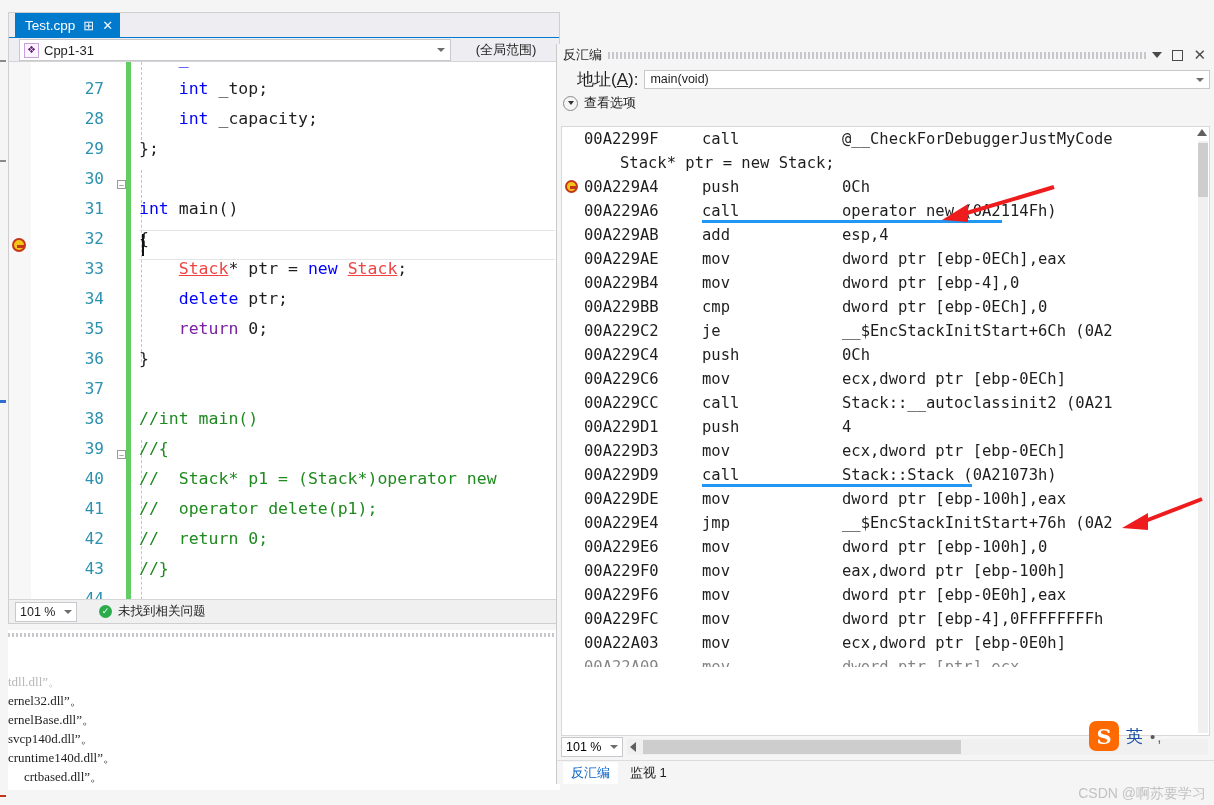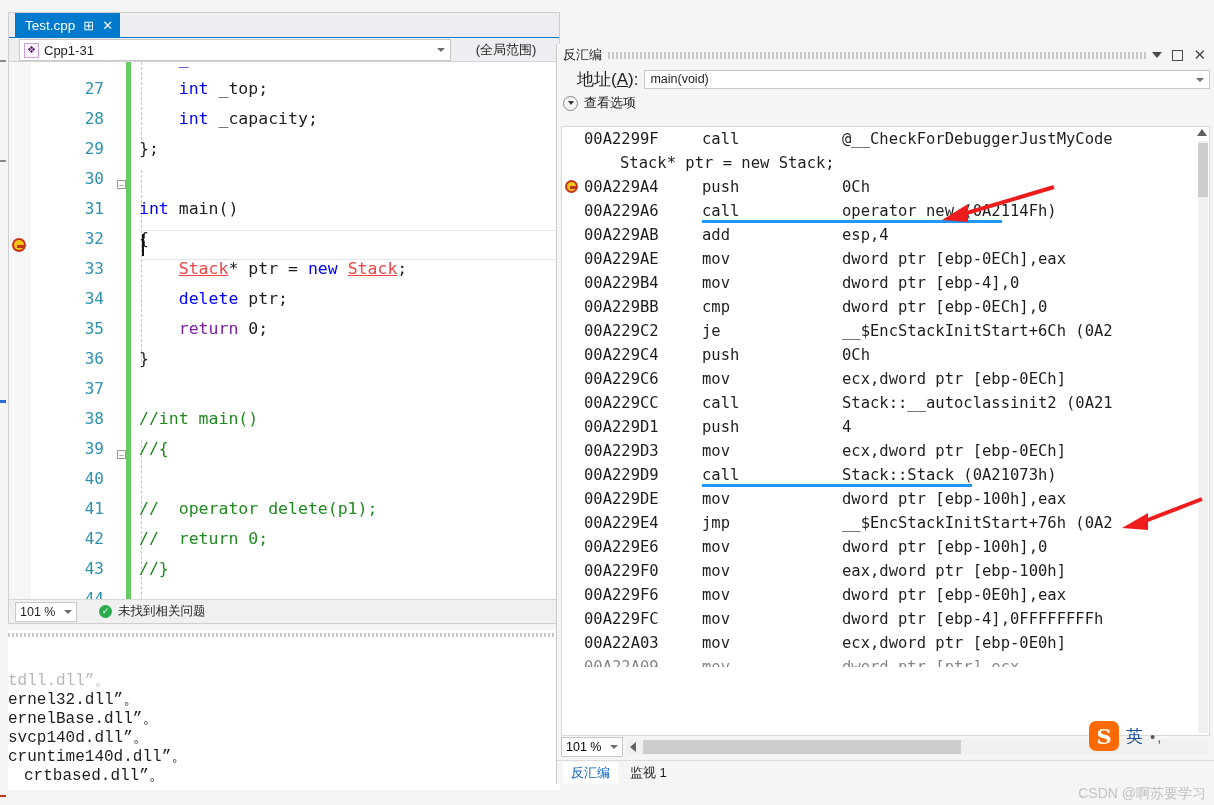--- a/index.html
+++ b/index.html
@@ -97,21 +97,21 @@
   #out-gripper { position:absolute; left:0; top:0; width:100%; height:10px;
       background-image: repeating-linear-gradient(90deg,#c8c8cc 0 2px,transparent 2px 4px);
       background-size: 4px 4px; background-repeat: repeat-x; background-position: 0 3px; }
   #out-toolbar { position:absolute; left:0; top:12px; width:100%; height:28px; background:#f5f5f5;
       display:flex; align-items:center; gap:0px;margin-top:46px; }
   #out-combo { width: 62px; height:20px; margin-left: 2px; background:#fff; border:1px solid #c9c9cd; position:relative; }
   .tb-sep { width:1px; height:18px; background:#d0d0d0; margin:0 7px; }
   .tb-btn { width:24px;height:22px;display:flex;align-items:center;justify-content:center; }
   #out-text {
     position:absolute; left: 0; top: 42px; right: 0; bottom: 0; background:#fff;
-    font-family: Liberation Mono, monospace; font-size: 16px; color: #1e1e1e;
+    font-family: Liberation Serif, serif; font-size: 13px; color: #1e1e1e;
     padding-left: 0px; overflow:hidden;
   }
   #out-text div { height: 19px; line-height: 19px; white-space: pre; }
   #out-text .faded { color: #b8b8b8; }
 
   
   #dis-pane {
     position: absolute; left: 556px; top: 44px; width: 658px; height: 740px;
     background: #f5f5f5; border-left: 1px solid #c9c9c9;
   }
@@ -233,21 +233,21 @@
           <div class="cline" style="position: absolute; top: 102px; width: 100%;"><span class="lnum">30</span><span class="ctext"></span></div>
           <div class="cline" style="position: absolute; top: 132px; width: 100%;"><span class="lnum">31</span><span class="ctext"><span class="kw">int</span> main()</span></div>
           <div class="cline" style="position: absolute; top: 162px; width: 100%;"><span class="lnum">32</span><span class="ctext">{</span></div>
           <div class="cline" style="position: absolute; top: 192px; width: 100%;"><span class="lnum">33</span><span class="ctext">    <span class="ty">Stack</span>* ptr = <span class="kw">new</span> <span class="ty">Stack</span>;</span></div>
           <div class="cline" style="position: absolute; top: 222px; width: 100%;"><span class="lnum">34</span><span class="ctext">    <span class="kw">delete</span> ptr;</span></div>
           <div class="cline" style="position: absolute; top: 252px; width: 100%;"><span class="lnum">35</span><span class="ctext">    <span class="ct">return</span> 0;</span></div>
           <div class="cline" style="position: absolute; top: 282px; width: 100%;"><span class="lnum">36</span><span class="ctext">}</span></div>
           <div class="cline" style="position: absolute; top: 312px; width: 100%;"><span class="lnum">37</span><span class="ctext"></span></div>
           <div class="cline" style="position: absolute; top: 342px; width: 100%;"><span class="lnum">38</span><span class="ctext"><span class="cm">//int main()</span></span></div>
           <div class="cline" style="position: absolute; top: 372px; width: 100%;"><span class="lnum">39</span><span class="ctext"><span class="cm">//{</span></span></div>
-          <div class="cline" style="position: absolute; top: 402px; width: 100%;"><span class="lnum">40</span></div>
+          <div class="cline" style="position: absolute; top: 402px; width: 100%;"><span class="lnum">40</span><span class="ctext"><span class="cm">//  Stack* p1 = (Stack*)operator new</span></span></div>
           <div class="cline" style="position: absolute; top: 432px; width: 100%;"><span class="lnum">41</span><span class="ctext"><span class="cm">//  operator delete(p1);</span></span></div>
           <div class="cline" style="position: absolute; top: 462px; width: 100%;"><span class="lnum">42</span><span class="ctext"><span class="cm">//  return 0;</span></span></div>
           <div class="cline" style="position: absolute; top: 492px; width: 100%;"><span class="lnum">43</span><span class="ctext"><span class="cm">//}</span></span></div>
           <div class="cline" style="position: absolute; top: 522px; width: 100%;"><span class="lnum">44</span><span class="ctext"></span></div>
         </div>
 
       <div id="cur-line-box" style="top:168px;"></div>
       <div id="caret" style="top:172px;"></div>
 
       <div class="bp-glyph" style="top:176px;"></div>

